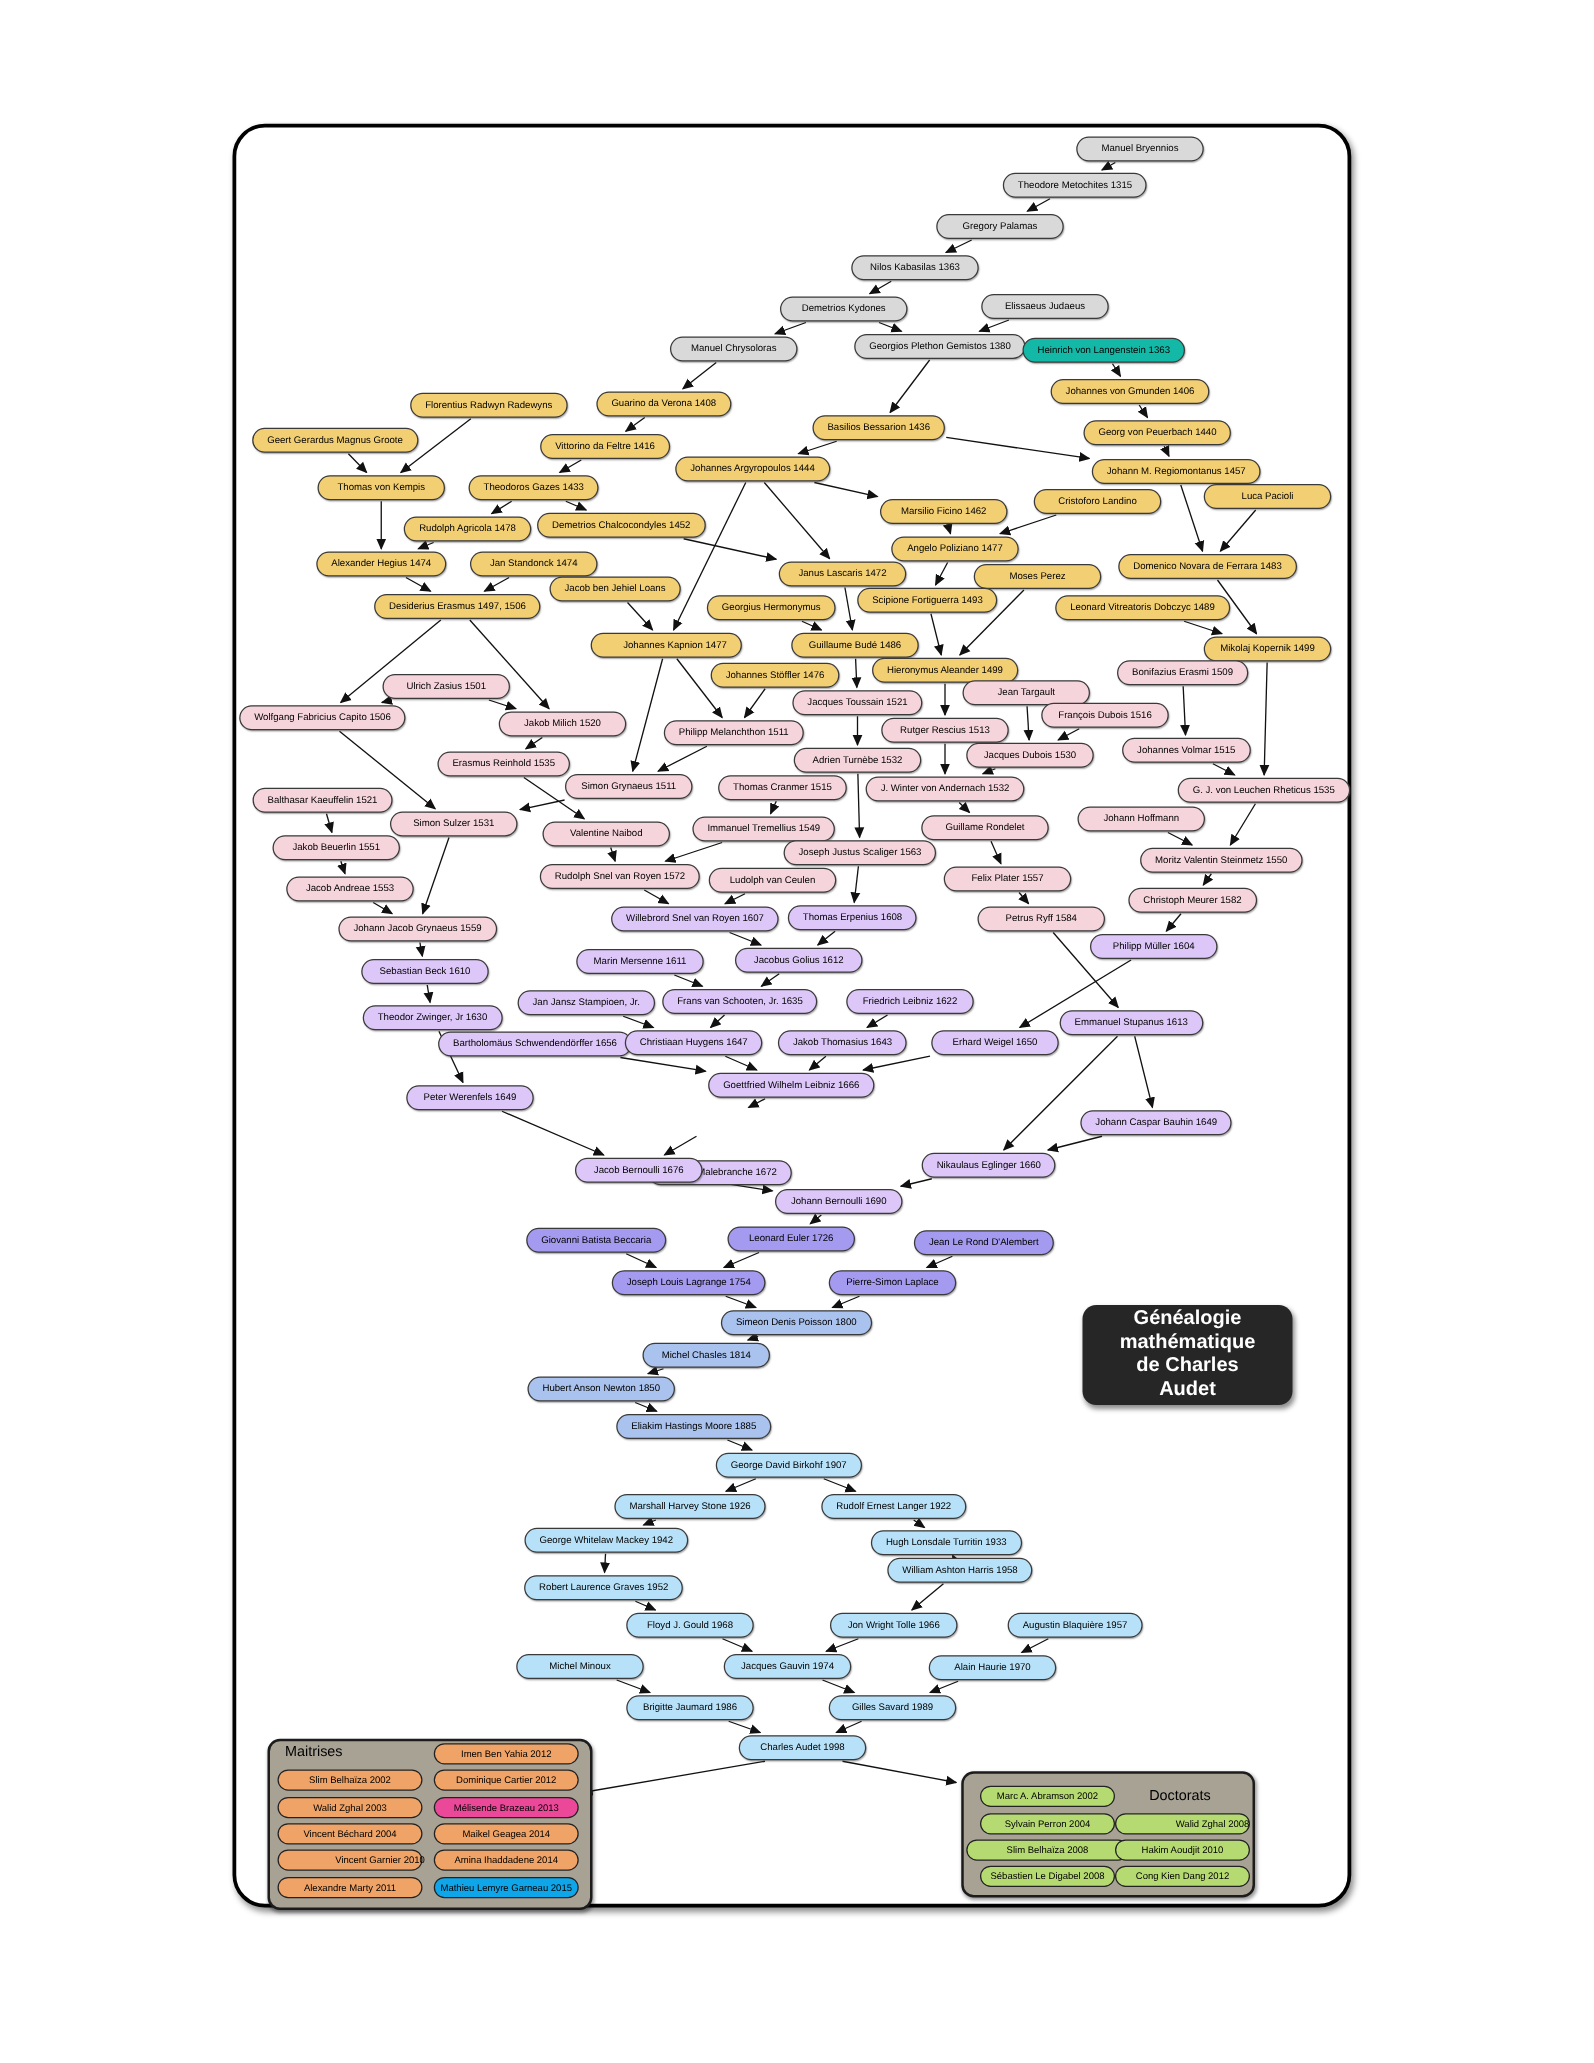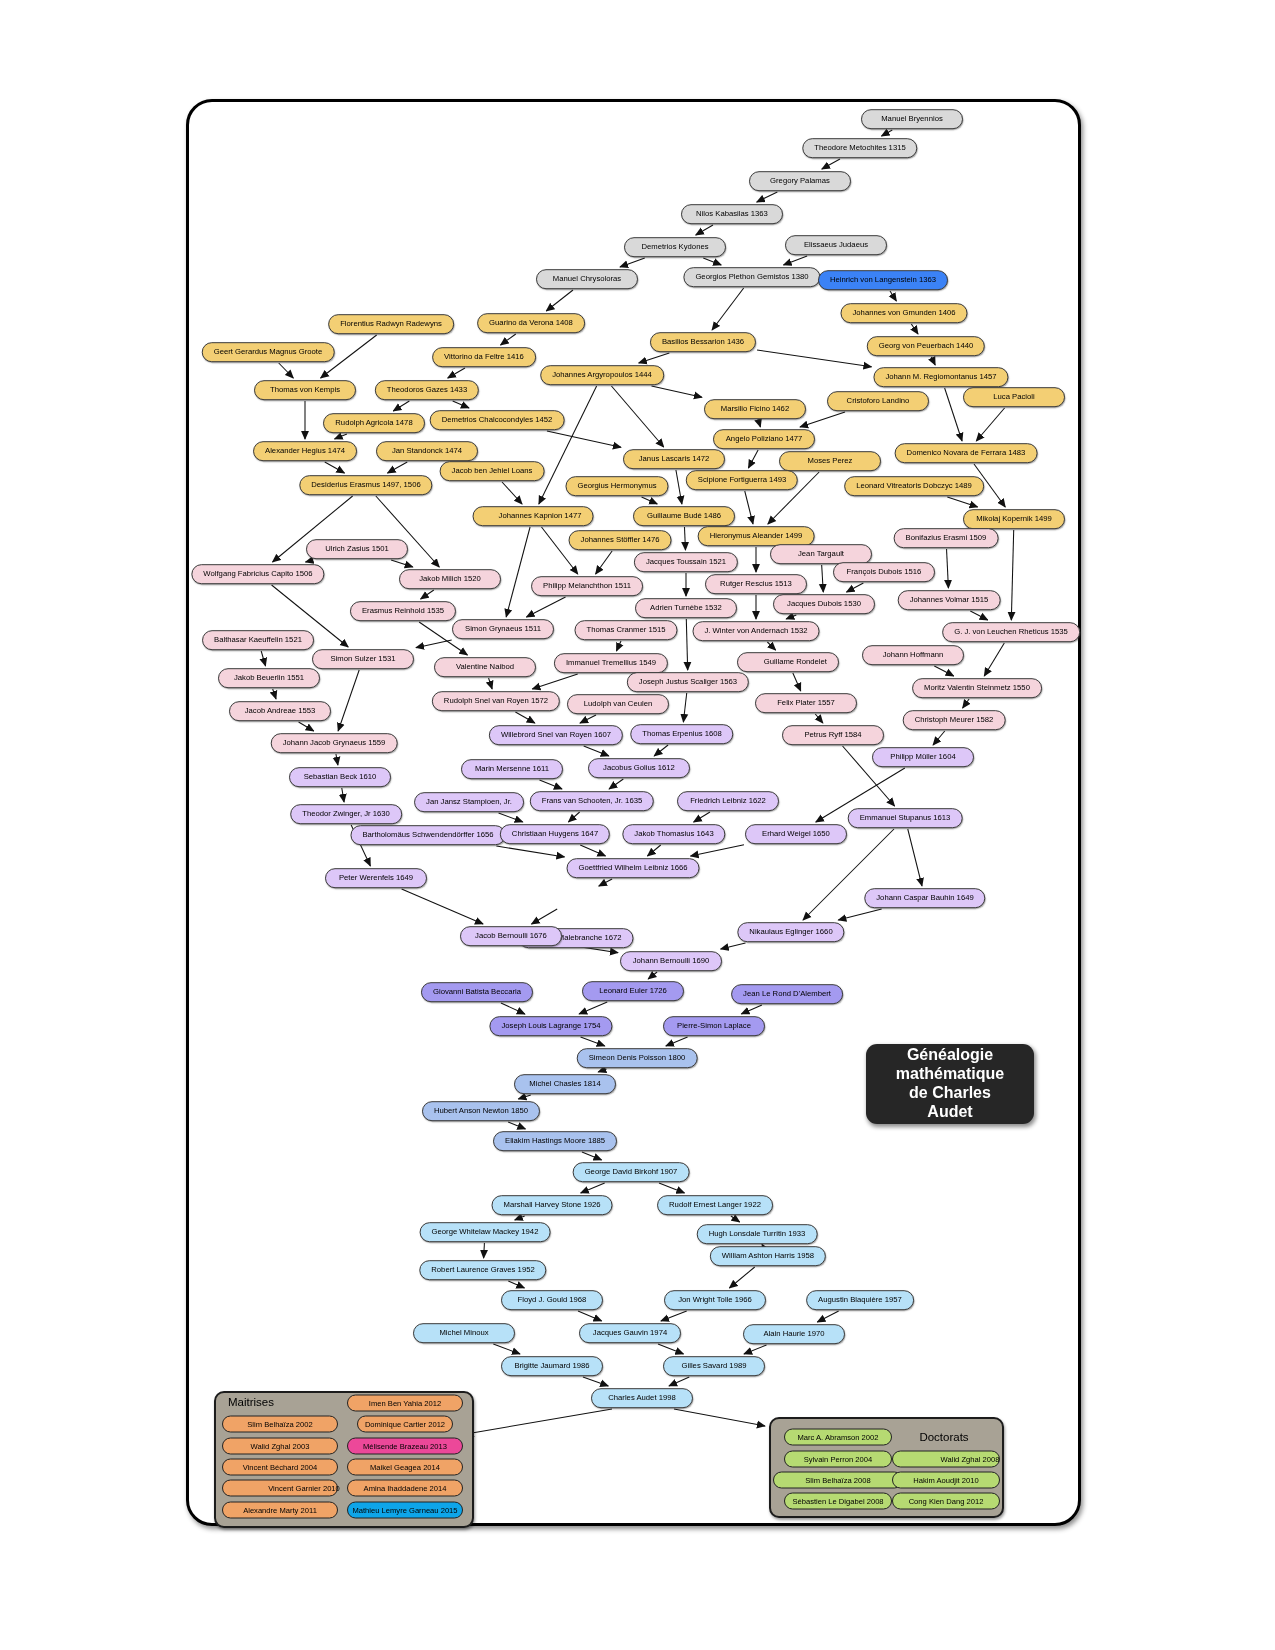--- a/index.html
+++ b/index.html
@@ -188,21 +188,21 @@
 
 <div id="node-layer">
     <div class="gnode" style="left: 912px; top: 119px; background: rgb(217, 217, 217);">Manuel Bryennios</div>
     <div class="gnode" style="left: 860px; top: 148px; background: rgb(217, 217, 217);">Theodore Metochites 1315</div>
     <div class="gnode" style="left: 800px; top: 181px; background: rgb(217, 217, 217);">Gregory Palamas</div>
     <div class="gnode" style="left: 732px; top: 214px; background: rgb(217, 217, 217);">Nilos Kabasilas 1363</div>
     <div class="gnode" style="left: 675px; top: 247px; background: rgb(217, 217, 217);">Demetrios Kydones</div>
     <div class="gnode" style="left: 836px; top: 245px; background: rgb(217, 217, 217);">Elissaeus Judaeus</div>
     <div class="gnode" style="left: 587px; top: 279px; background: rgb(217, 217, 217);">Manuel Chrysoloras</div>
     <div class="gnode" style="left: 752px; top: 277px; background: rgb(217, 217, 217);">Georgios Plethon Gemistos 1380</div>
-    <div class="gnode" style="left: 883px; top: 280px; background: #3b82f6;">Heinrich von Langenstein 1363</div>
+    <div class="gnode" style="left: 883px; top: 280px; background: #14b8a6;">Heinrich von Langenstein 1363</div>
     <div class="gnode" style="left: 531px; top: 323px; background: rgb(243, 207, 116);">Guarino da Verona 1408</div>
     <div class="gnode" style="left: 391px; top: 324px; background: rgb(243, 207, 116);">Florentius Radwyn Radewyns</div>
     <div class="gnode" style="left: 268px; top: 352px; background: rgb(243, 207, 116);">Geert Gerardus Magnus Groote</div>
     <div class="gnode" style="left: 484px; top: 357px; background: rgb(243, 207, 116);">Vittorino da Feltre 1416</div>
     <div class="gnode" style="left: 904px; top: 313px; background: rgb(243, 207, 116);">Johannes von Gmunden 1406</div>
     <div class="gnode" style="left: 926px; top: 346px; background: rgb(243, 207, 116);">Georg von Peuerbach 1440</div>
     <div class="gnode" style="left: 703px; top: 342px; background: rgb(243, 207, 116);">Basilios Bessarion 1436</div>
     <div class="gnode" style="left: 602px; top: 375px; background: rgb(243, 207, 116);">Johannes Argyropoulos 1444</div>
     <div class="gnode" style="left: 305px; top: 390px; background: rgb(243, 207, 116);">Thomas von Kempis</div>
     <div class="gnode" style="left: 427px; top: 390px; background: rgb(243, 207, 116);">Theodoros Gazes 1433</div>
@@ -241,21 +241,21 @@
     <div class="gnode" style="left: 949px; top: 600px; background: rgb(245, 212, 220);">Johannes Volmar 1515</div>
     <div class="gnode" style="left: 403px; top: 611px; background: rgb(245, 212, 220);">Erasmus Reinhold 1535</div>
     <div class="gnode" style="left: 686px; top: 608px; background: rgb(245, 212, 220);">Adrien Turnèbe 1532</div>
     <div class="gnode" style="left: 756px; top: 631px; background: rgb(245, 212, 220);">J. Winter von Andernach 1532</div>
     <div class="gnode" style="left: 1011px; top: 632px; background: rgb(245, 212, 220);">G. J. von Leuchen Rheticus 1535</div>
     <div class="gnode" style="left: 503px; top: 629px; background: rgb(245, 212, 220);">Simon Grynaeus 1511</div>
     <div class="gnode" style="left: 626px; top: 630px; background: rgb(245, 212, 220);">Thomas Cranmer 1515</div>
     <div class="gnode" style="left: 258px; top: 640px; background: rgb(245, 212, 220);">Balthasar Kaeuffelin 1521</div>
     <div class="gnode" style="left: 913px; top: 655px; background: rgb(245, 212, 220);">Johann Hoffmann</div>
     <div class="gnode" style="left: 363px; top: 659px; background: rgb(245, 212, 220);">Simon Sulzer 1531</div>
-    <div class="gnode" style="left: 788px; top: 662px; background: rgb(245, 212, 220); text-align: right;">Guillame Rondelet</div>
+    <div class="gnode" style="left: 788px; top: 662px; background: rgb(245, 212, 220);">Guillame Rondelet</div>
     <div class="gnode" style="left: 269px; top: 678px; background: rgb(245, 212, 220);">Jakob Beuerlin 1551</div>
     <div class="gnode" style="left: 485px; top: 667px; background: rgb(245, 212, 220);">Valentine Naibod</div>
     <div class="gnode" style="left: 611px; top: 663px; background: rgb(245, 212, 220);">Immanuel Tremellius 1549</div>
     <div class="gnode" style="left: 977px; top: 688px; background: rgb(245, 212, 220);">Moritz Valentin Steinmetz 1550</div>
     <div class="gnode" style="left: 688px; top: 682px; background: rgb(245, 212, 220);">Joseph Justus Scaliger 1563</div>
     <div class="gnode" style="left: 806px; top: 703px; background: rgb(245, 212, 220);">Felix Plater 1557</div>
     <div class="gnode" style="left: 280px; top: 711px; background: rgb(245, 212, 220);">Jacob Andreae 1553</div>
     <div class="gnode" style="left: 496px; top: 701px; background: rgb(245, 212, 220);">Rudolph Snel van Royen 1572</div>
     <div class="gnode" style="left: 618px; top: 704px; background: rgb(245, 212, 220);">Ludolph van Ceulen</div>
     <div class="gnode" style="left: 833px; top: 735px; background: rgb(245, 212, 220);">Petrus Ryff 1584</div>
@@ -322,21 +322,21 @@
 
 <div id="doctorats-box" class="sbox" style="left: 769px; top: 1417px; width: 231px; height: 97px;"></div>
 <div id="doctorats-title" class="sbox-title centered" style="left: 944px; top: 1437px;">Doctorats</div>
 
 <div class="spill" style="left: 280px; top: 1424px; width: 116px; background: rgb(240, 163, 102);">Slim Belhaïza 2002</div>
 <div class="spill" style="left: 280px; top: 1446px; width: 116px; background: rgb(240, 163, 102);">Walid Zghal 2003</div>
 <div class="spill" style="left: 280px; top: 1467px; width: 116px; background: rgb(240, 163, 102);">Vincent Béchard 2004</div>
 <div class="spill" style="left: 280px; top: 1488px; width: 116px; background: rgb(240, 163, 102); padding-left: 48px;">Vincent Garnier 2010</div>
 <div class="spill" style="left: 280px; top: 1510px; width: 116px; background: rgb(240, 163, 102);">Alexandre Marty 2011</div>
 <div class="spill" style="left: 405px; top: 1403px; width: 116px; background: rgb(240, 163, 102);">Imen Ben Yahia 2012</div>
-<div class="spill" style="left: 405px; top: 1424px; width: 96px; background: rgb(240, 163, 102); text-align: right;">Dominique Cartier 2012</div>
+<div class="spill" style="left: 405px; top: 1424px; width: 116px; background: rgb(240, 163, 102); text-align: right;">Dominique Cartier 2012</div>
 <div class="spill" style="left: 405px; top: 1446px; width: 116px; background: #ec4899;">Mélisende Brazeau 2013</div>
 <div class="spill" style="left: 405px; top: 1467px; width: 116px; background: rgb(240, 163, 102);">Maikel Geagea 2014</div>
 <div class="spill" style="left: 405px; top: 1488px; width: 116px; background: rgb(240, 163, 102);">Amina Ihaddadene 2014</div>
 <div class="spill" style="left: 405px; top: 1510px; width: 116px; background: #0ea5e9;">Mathieu Lemyre Garneau 2015</div>
 <div class="spill" style="left: 838px; top: 1437px; width: 108px; background: rgb(182, 218, 114);">Marc A. Abramson 2002</div>
 <div class="spill" style="left: 838px; top: 1459px; width: 108px; background: rgb(182, 218, 114);">Sylvain Perron 2004</div>
 <div class="spill" style="left: 838px; top: 1480px; width: 130px; background: rgb(182, 218, 114);">Slim Belhaïza 2008</div>
 <div class="spill" style="left: 838px; top: 1501px; width: 108px; background: rgb(182, 218, 114);">Sébastien Le Digabel 2008</div>
 <div class="spill" style="left: 946px; top: 1459px; width: 108px; background: rgb(182, 218, 114); padding-left: 48px;">Walid Zghal 2008</div>
 <div class="spill" style="left: 946px; top: 1480px; width: 108px; background: rgb(182, 218, 114);">Hakim Aoudjit 2010</div>

